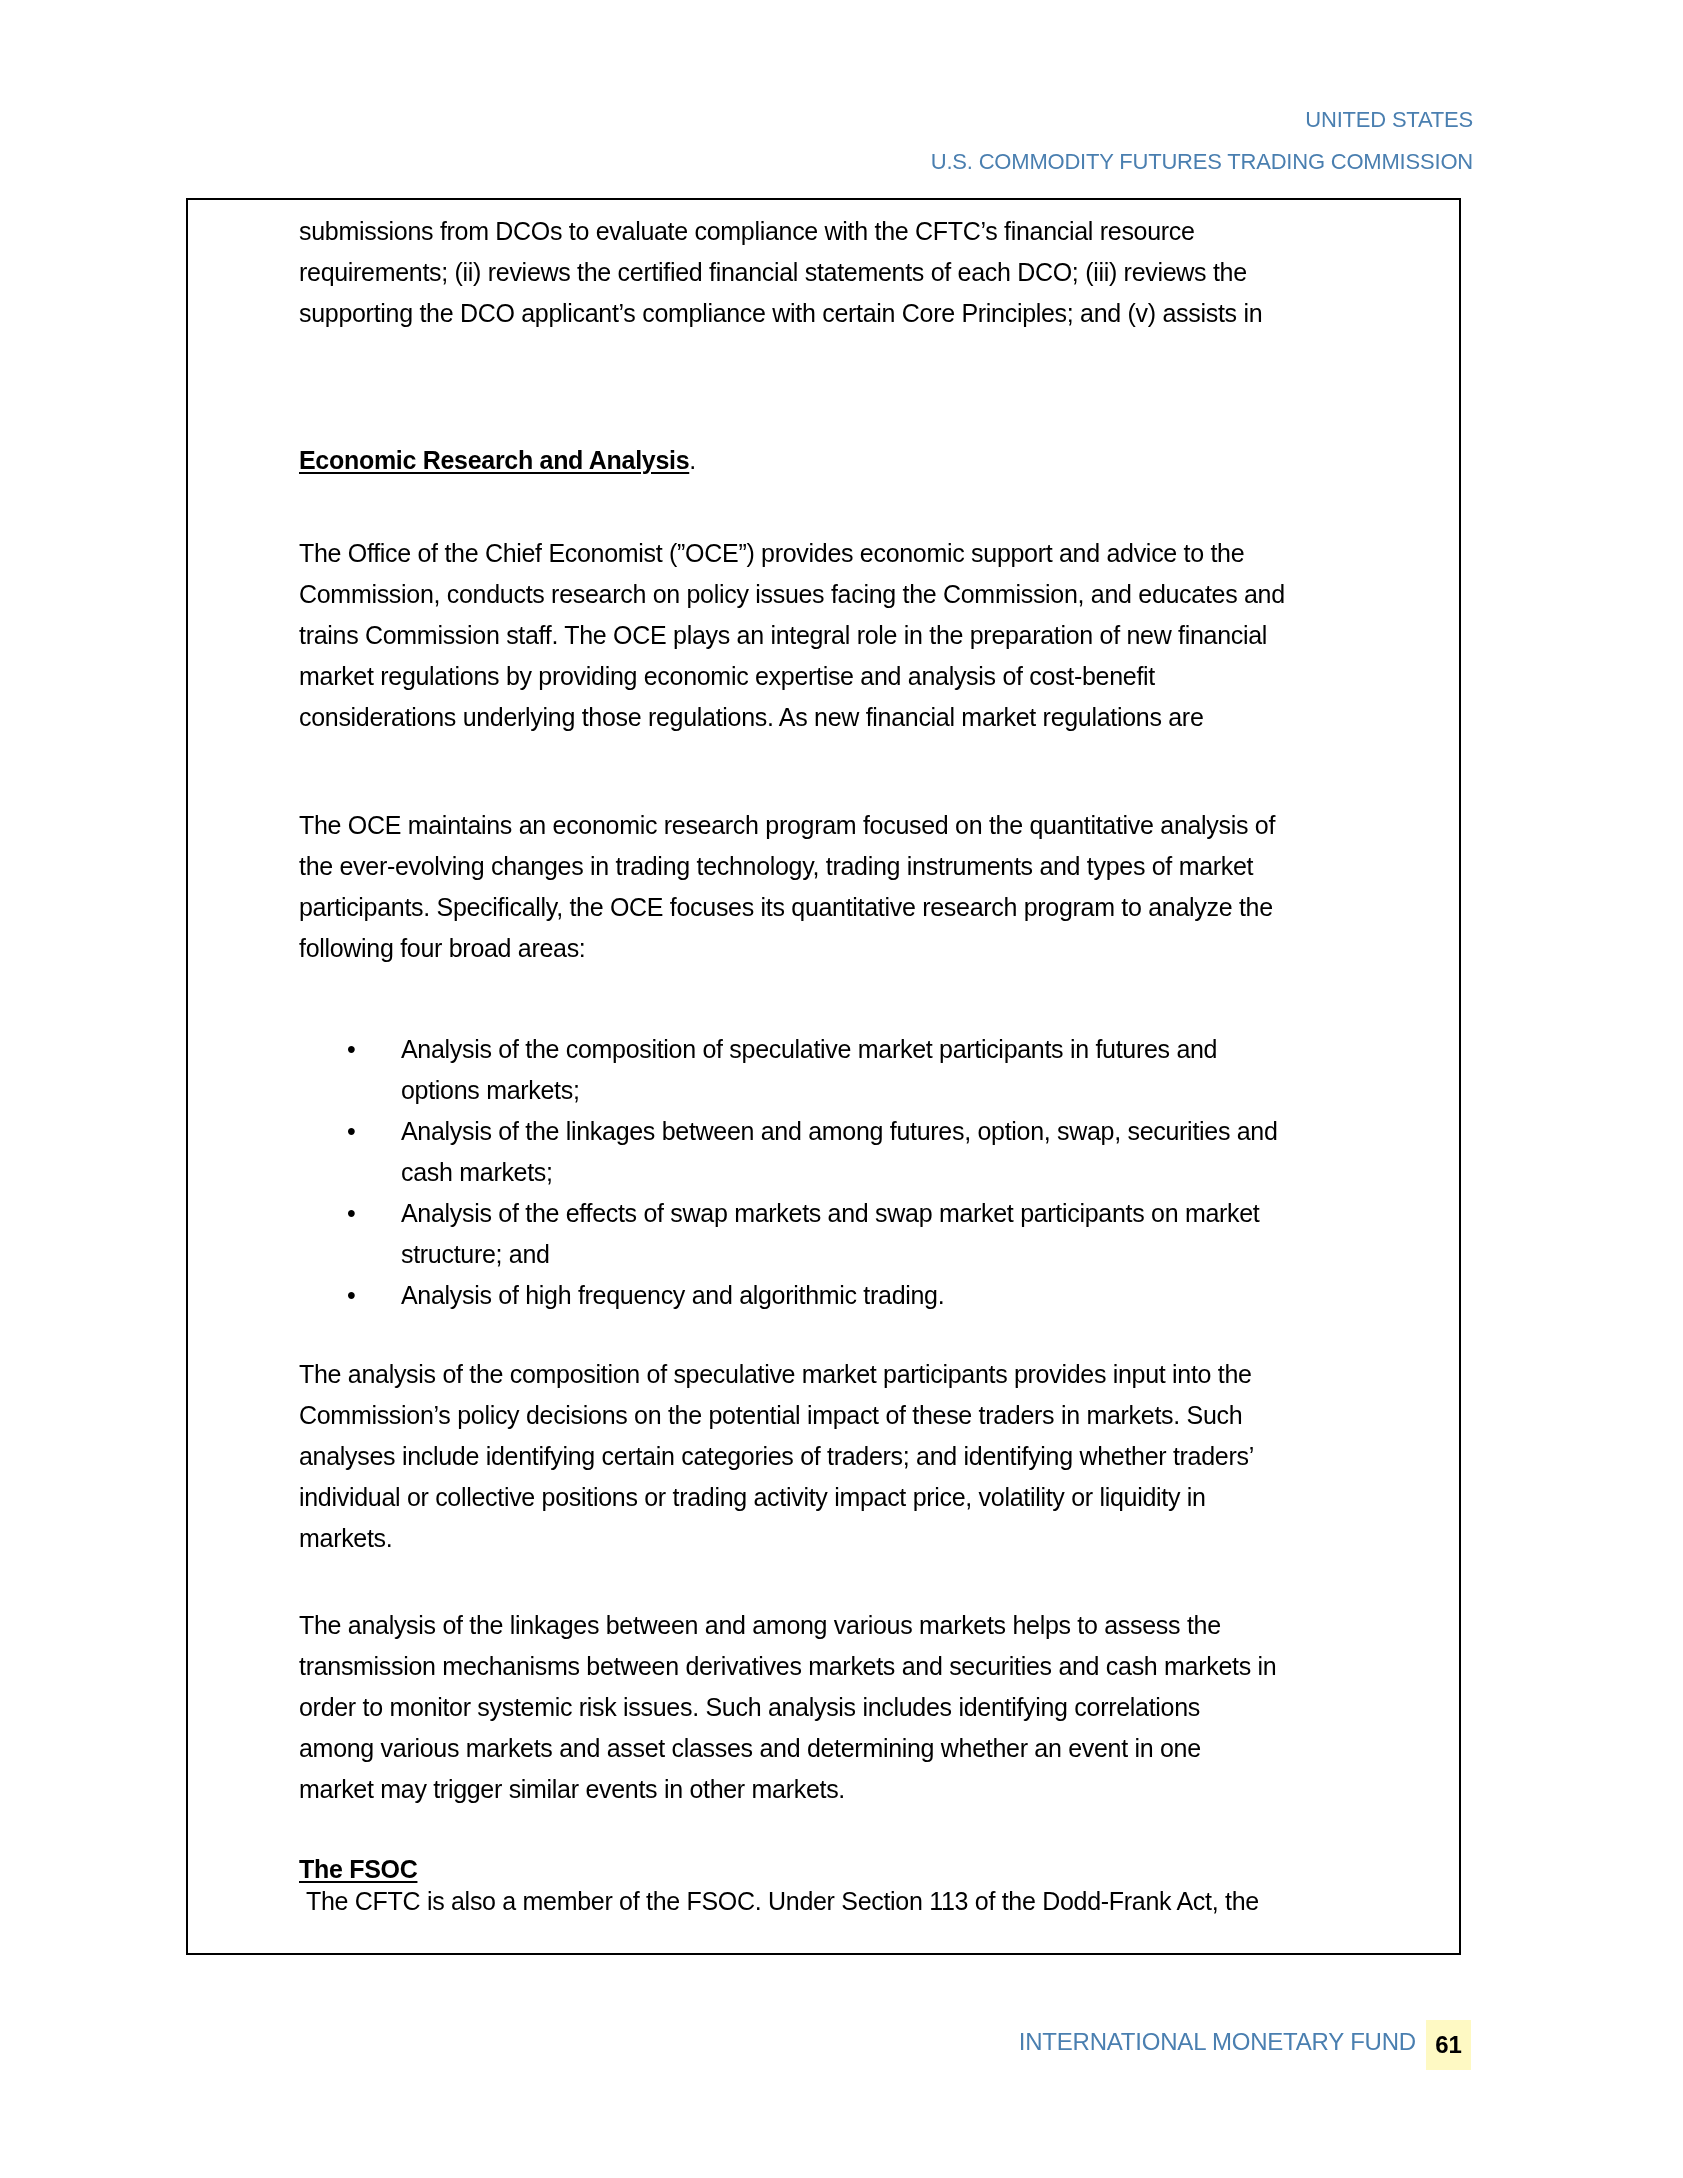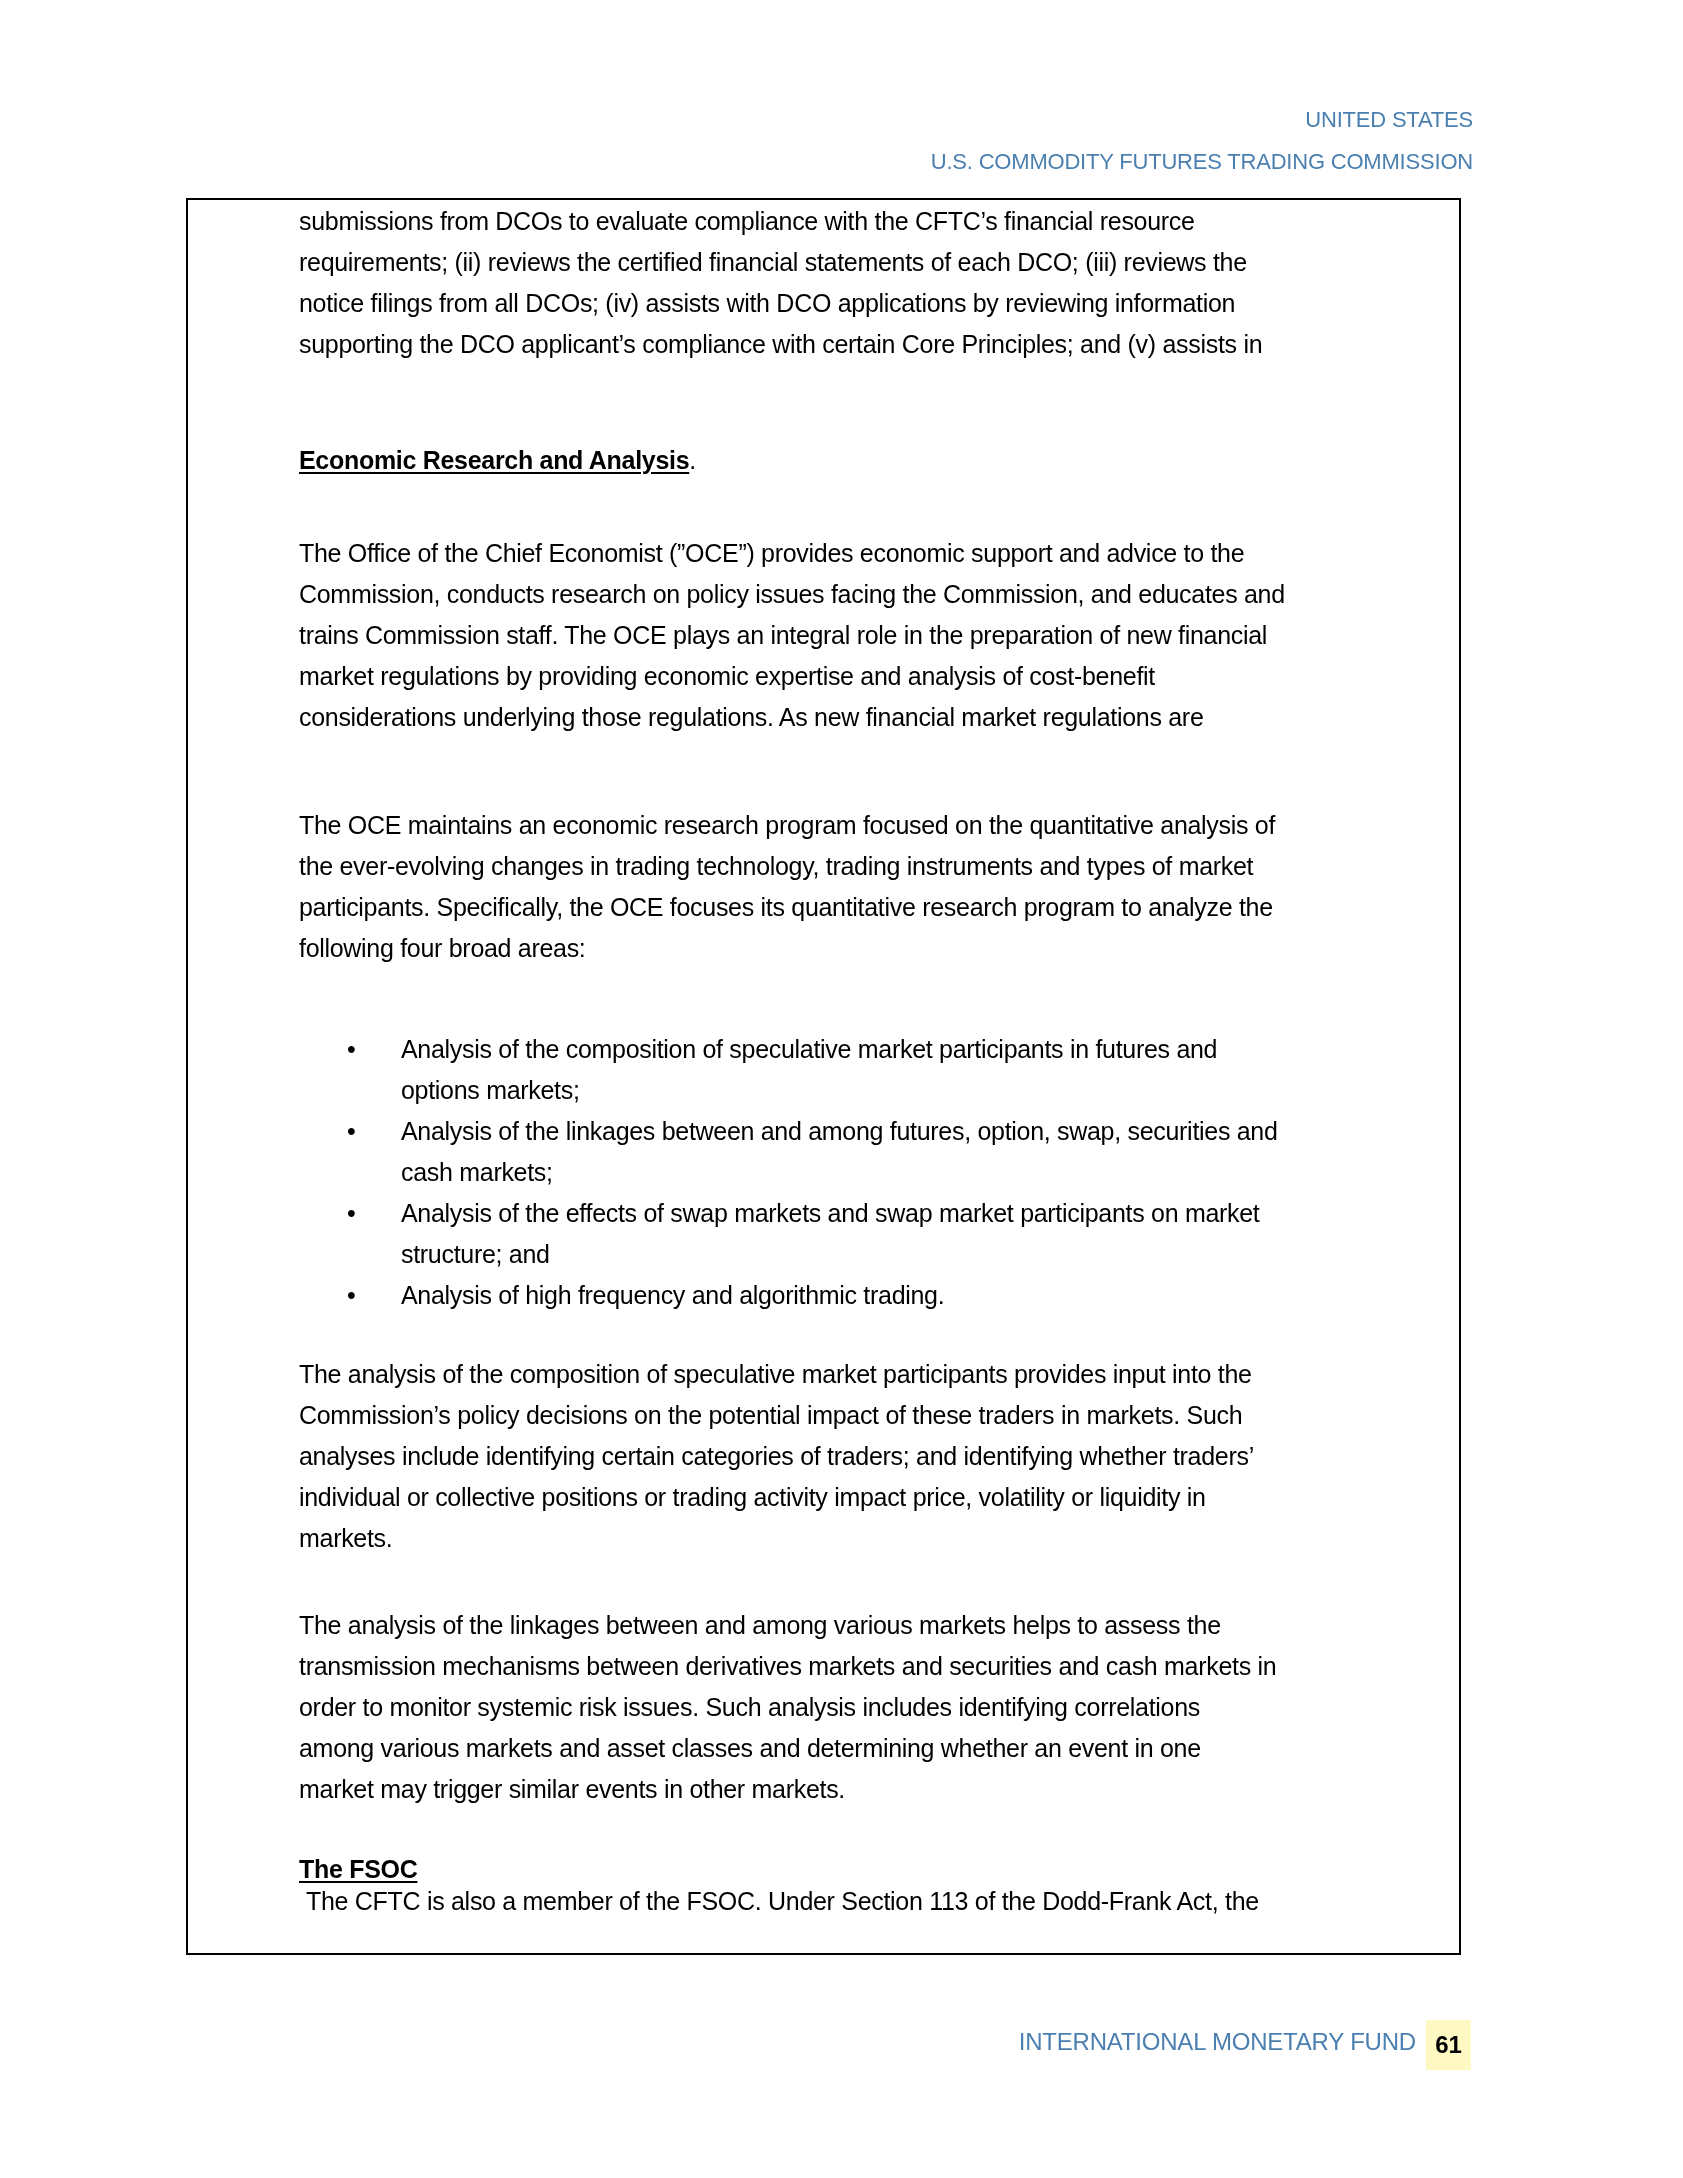--- a/index.html
+++ b/index.html
@@ -21,24 +21,23 @@
                 font-weight:bold; font-size:24px; line-height:50px; text-align:center; color:#000; }
 </style>
 </head>
 <body>
 
 <div class="hdr" style="top:107px;">UNITED STATES</div>
 <div class="hdr" style="top:149px;">U.S. COMMODITY FUTURES TRADING COMMISSION</div>
 
 <div class="box"></div>
 
-<div class="block" style="top:201px;">
+<div class="block" style="top:211px;">
   <div class="ln">submissions from DCOs to evaluate compliance with the CFTC’s financial resource</div>
   <div class="ln">requirements; (ii) reviews the certified financial statements of each DCO; (iii) reviews the</div>
-  <div class="ln">notice filings from all DCOs; (iv) assists with DCO applications by reviewing information</div>
   <div class="ln">supporting the DCO applicant’s compliance with certain Core Principles; and (v) assists in</div>
 </div>
 
 <div class="block" style="top:440px;">
   <div class="ln h"><u>Economic Research and Analysis</u><span style="font-weight:normal">.</span></div>
 </div>
 
 <div class="block" style="top:533px;">
   <div class="ln">The Office of the Chief Economist (”OCE”) provides economic support and advice to the</div>
   <div class="ln">Commission, conducts research on policy issues facing the Commission, and educates and</div>

